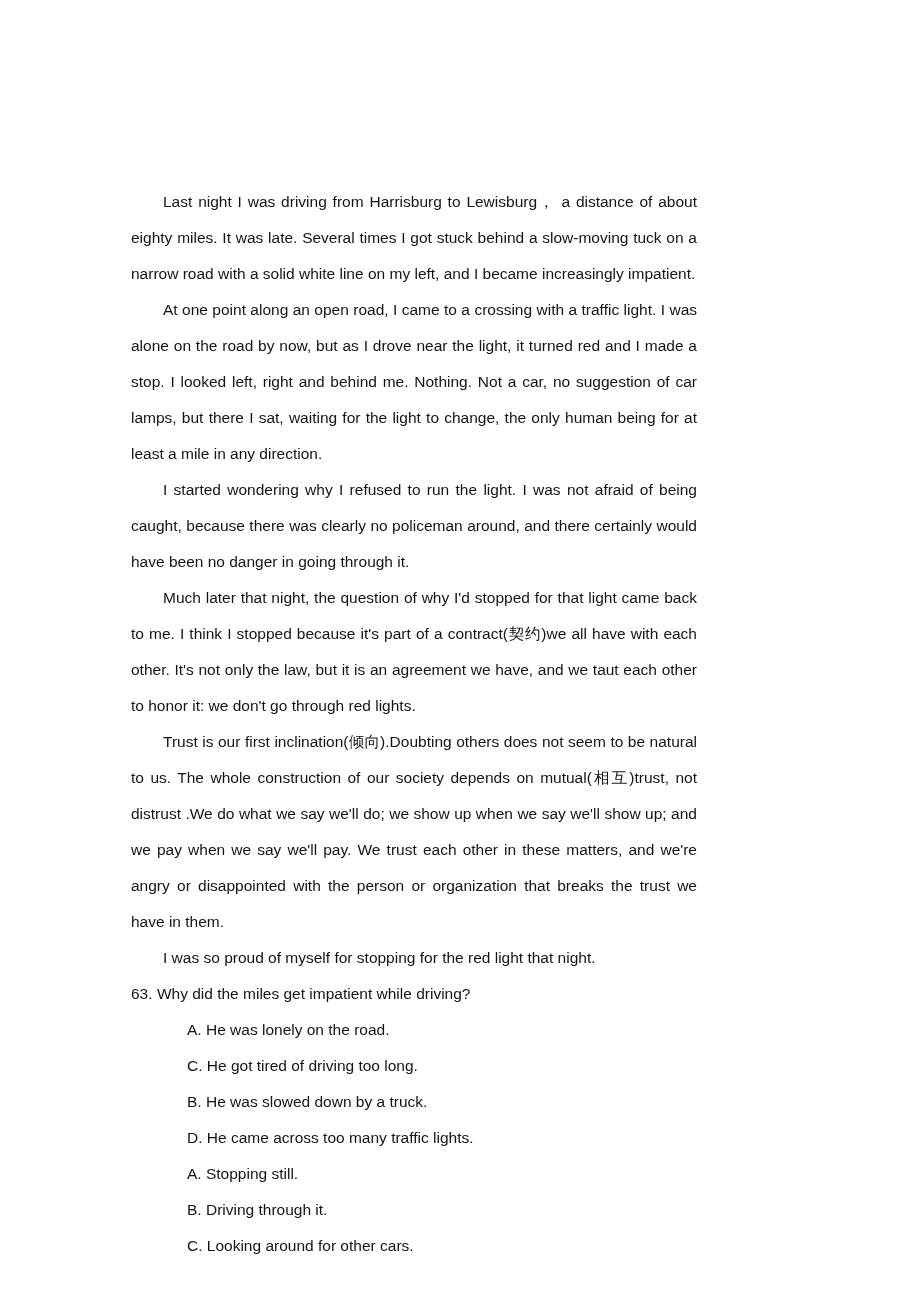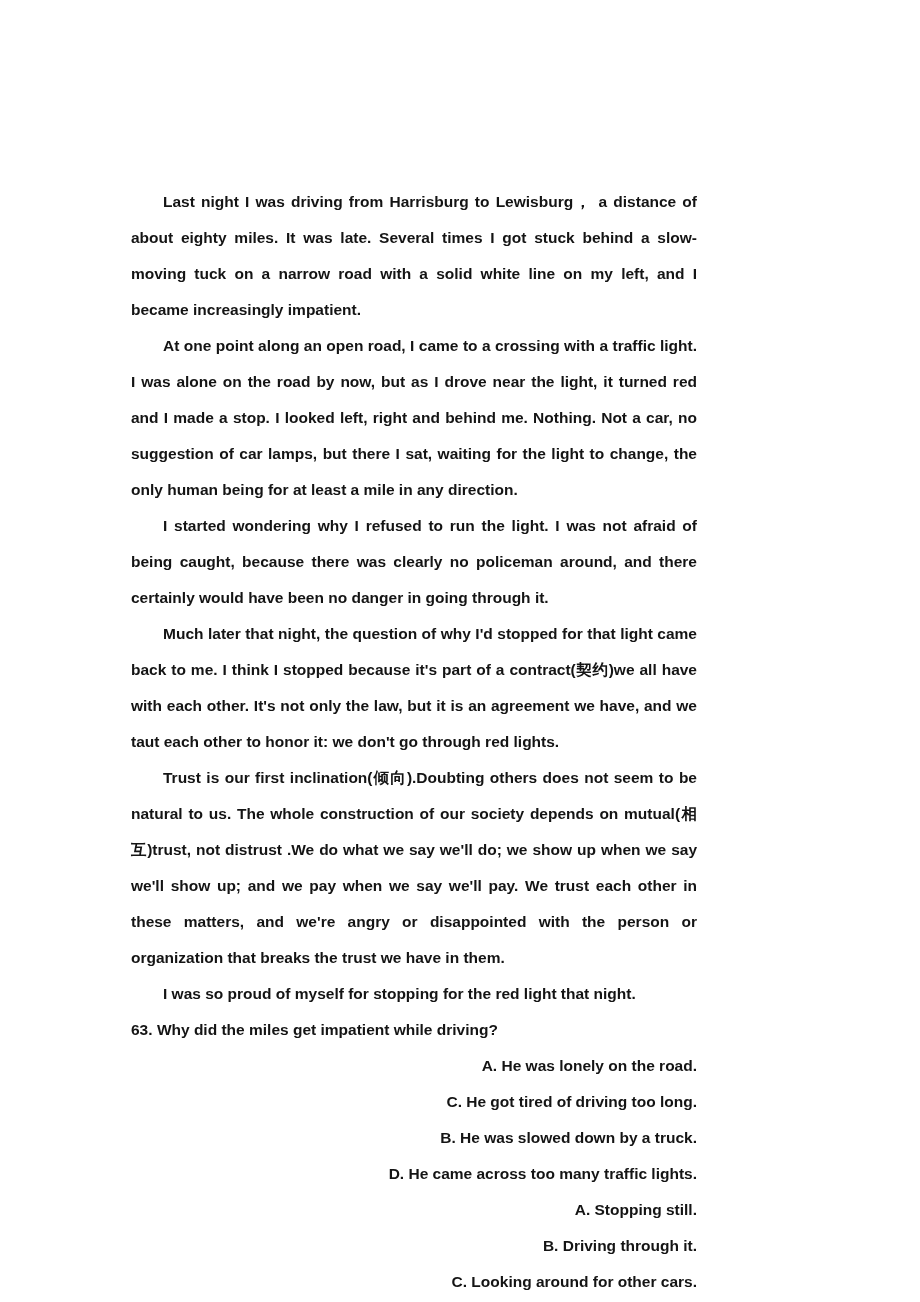--- a/index.html
+++ b/index.html
@@ -10,41 +10,40 @@
     overflow: hidden;
   }
   body {
     font-family: "Liberation Sans", "DejaVu Sans", sans-serif;
     font-size: 15.5px;
     color: #141414;
   }
   .doc {
     padding: 184px 131px 0 131px;
     width: 828px;
-    font-weight: bold;
   }
   .para {
     text-align: justify;
     text-indent: 32px;
     line-height: 36px;
   }
   .q-line {
     line-height: 36px;
     text-align: left;
   }
   .q-number {
     display: inline;
   }
   .q-text {
     display: inline;
   }
   .option {
     line-height: 36px;
     padding-left: 56px;
-    text-align: right;
+    text-align: left;
   }
 </style>
 </head>
 <body>
 
 <div class="doc">
 
   <p class="para">Last night I was driving from Harrisburg to Lewisburg， a distance of about eighty miles. It was late. Several times I got stuck behind a slow-moving tuck on a narrow road with a solid white line on my left, and I became increasingly impatient.</p>
   <p class="para">At one point along an open road, I came to a crossing with a traffic light. I was alone on the road by now, but as I drove near the light, it turned red and I made a stop. I looked left, right and behind me. Nothing. Not a car, no suggestion of car lamps, but there I sat, waiting for the light to change, the only human being for at least a mile in any direction.</p>
   <p class="para">I started wondering why I refused to run the light. I was not afraid of being caught, because there was clearly no policeman around, and there certainly would have been no danger in going through it.</p>

